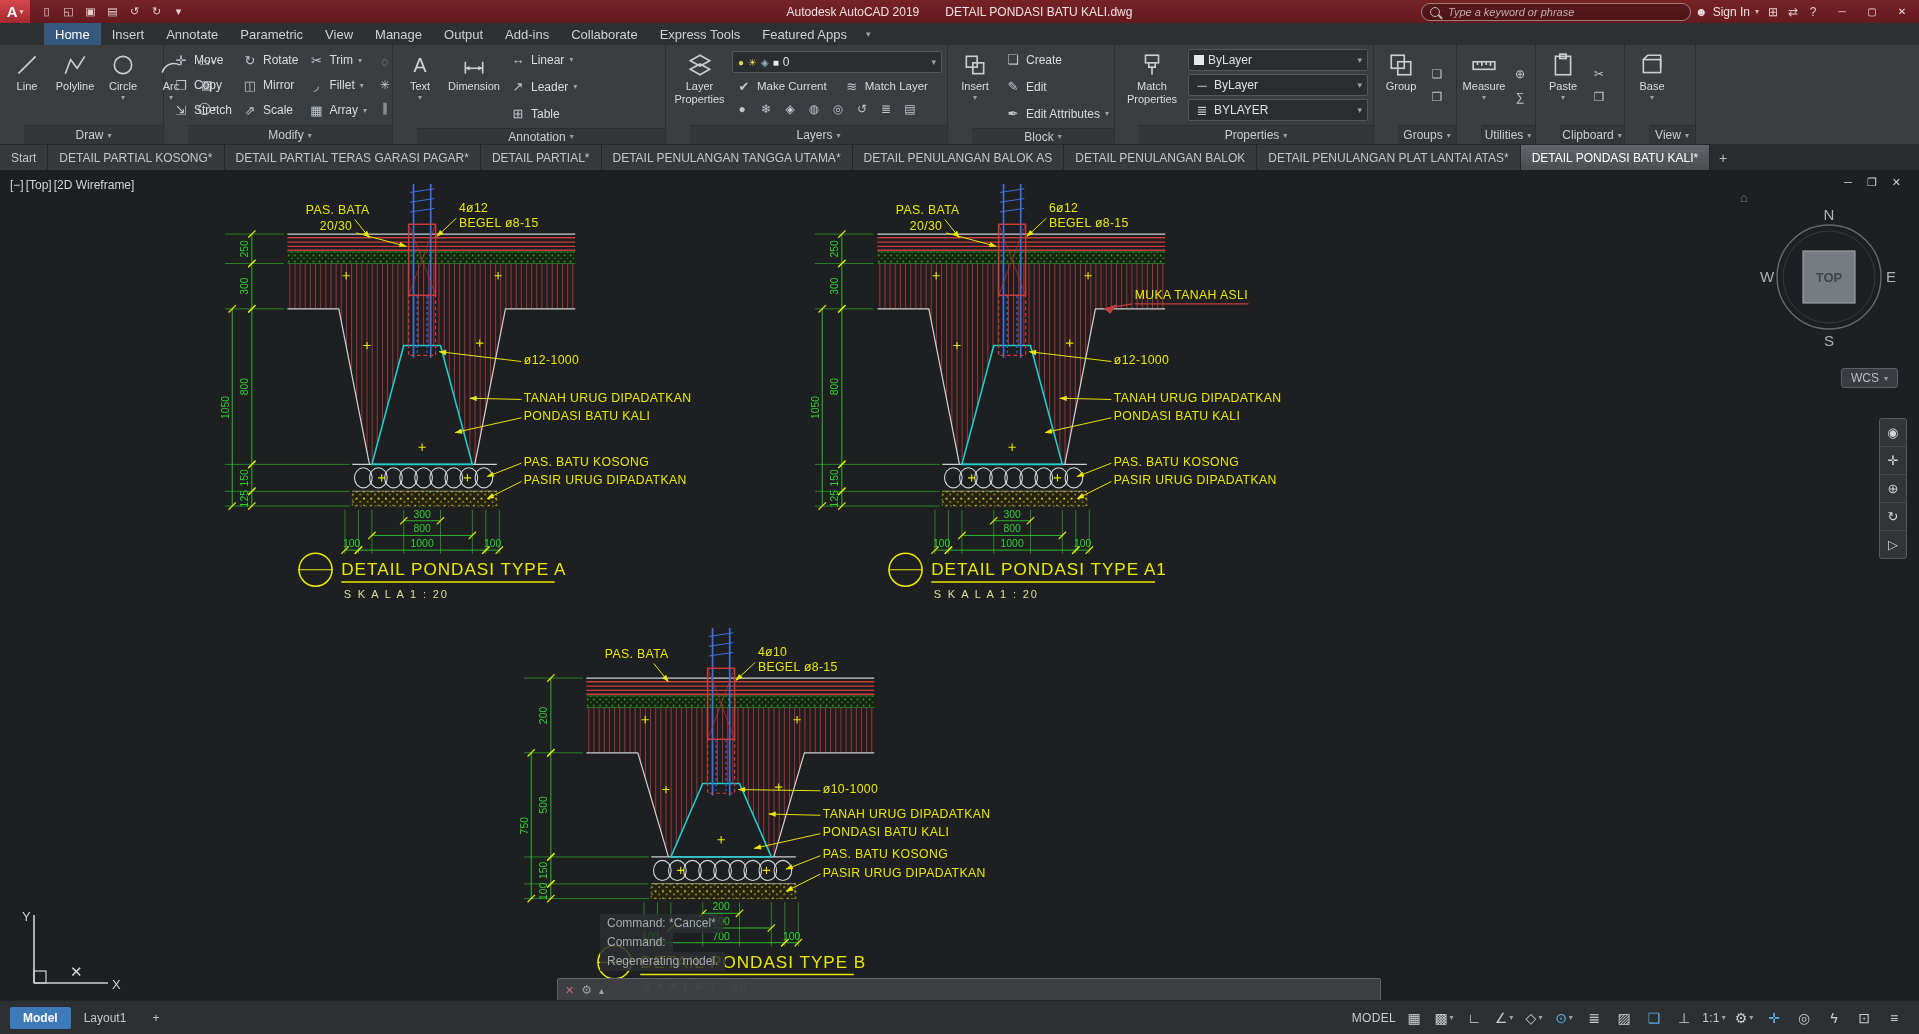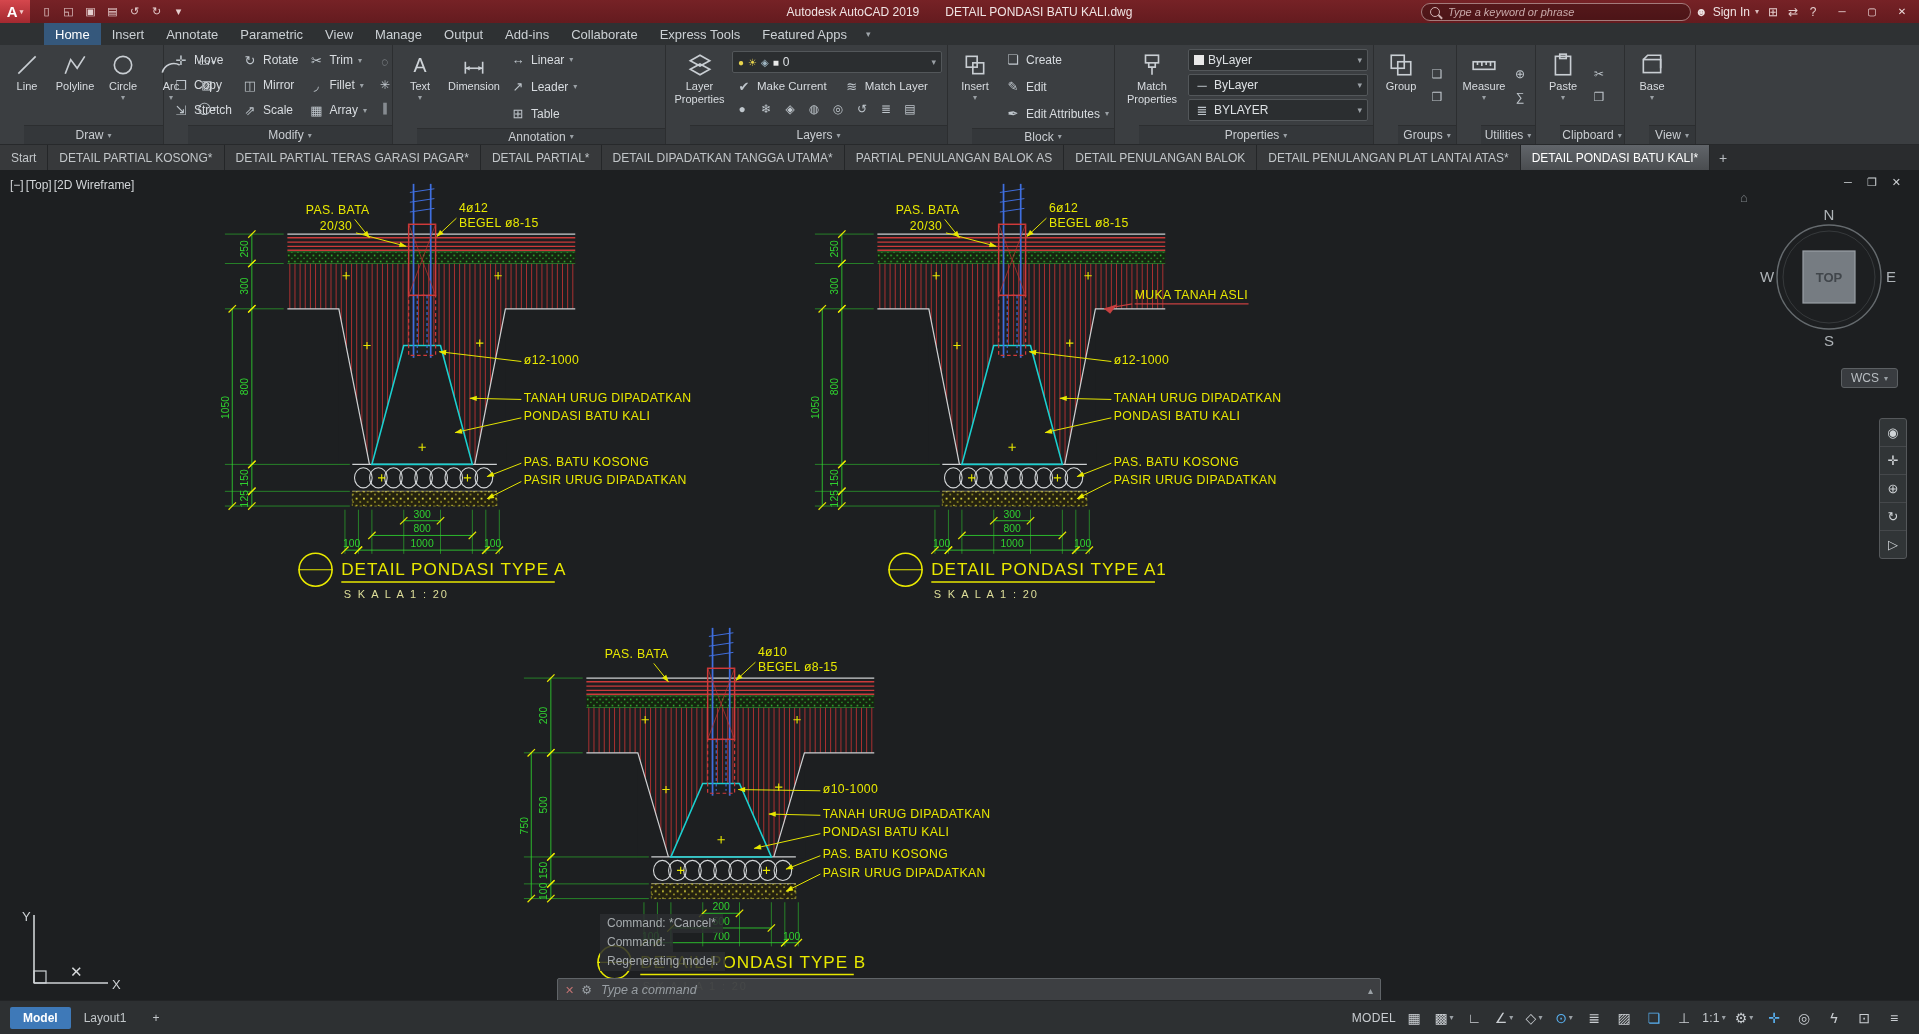--- a/index.html
+++ b/index.html
@@ -570,22 +570,22 @@
         <span class="caret">▾</span>
       </div>
     </div>
   </div>
 
 <div class="doctabs" id="doctabs">
     <div class="dtab">Start</div>
     <div class="dtab">DETAIL PARTIAL KOSONG*</div>
     <div class="dtab">DETAIL PARTIAL TERAS GARASI PAGAR*</div>
     <div class="dtab">DETAIL PARTIAL*</div>
-    <div class="dtab">DETAIL DIPADATKAN TANGGA UTAMA*</div>
-    <div class="dtab">PARTIAL PENULANGAN BALOK AS</div>
+    <div class="dtab">DETAIL PENULANGAN TANGGA UTAMA*</div>
+    <div class="dtab">DETAIL PENULANGAN BALOK AS</div>
     <div class="dtab">DETAIL PENULANGAN BALOK</div>
     <div class="dtab">DETAIL PENULANGAN PLAT LANTAI ATAS*</div>
     <div class="dtab active">DETAIL PONDASI BATU KALI*</div>
     <div class="dplus">+</div>
   </div>
 
 <div class="canvas">
   <div class="vp-controls" id="vp-controls">
       <span>[−]</span>
       <span>[Top]</span>
@@ -1062,21 +1062,20 @@
   <span class="cursor-x">✕</span>
 
   <div class="cmd-history" id="cmd-history">
       <div class="cmd-line">Command: *Cancel*</div>
       <div class="cmd-line">Command: <switching to:="" model=""></switching></div>
       <div class="cmd-line">Regenerating model.</div>
     </div>
   <div class="cmdbar">
     <span class="cmd-x">✕</span>
     <span class="cmd-gear">⚙</span>
-    <input class="cmd-input" placeholder="Type a command" style="">
     <span class="cmd-expand">▴</span>
   </div>
 </div>
 
 <div class="statusbar">
   <div class="stab active">Model</div>
   <div class="stab">Layout1</div>
   <div class="stab">+</div>
   <div class="sspace"></div>
   <div style="display:flex;align-items:center" id="status-icons">

